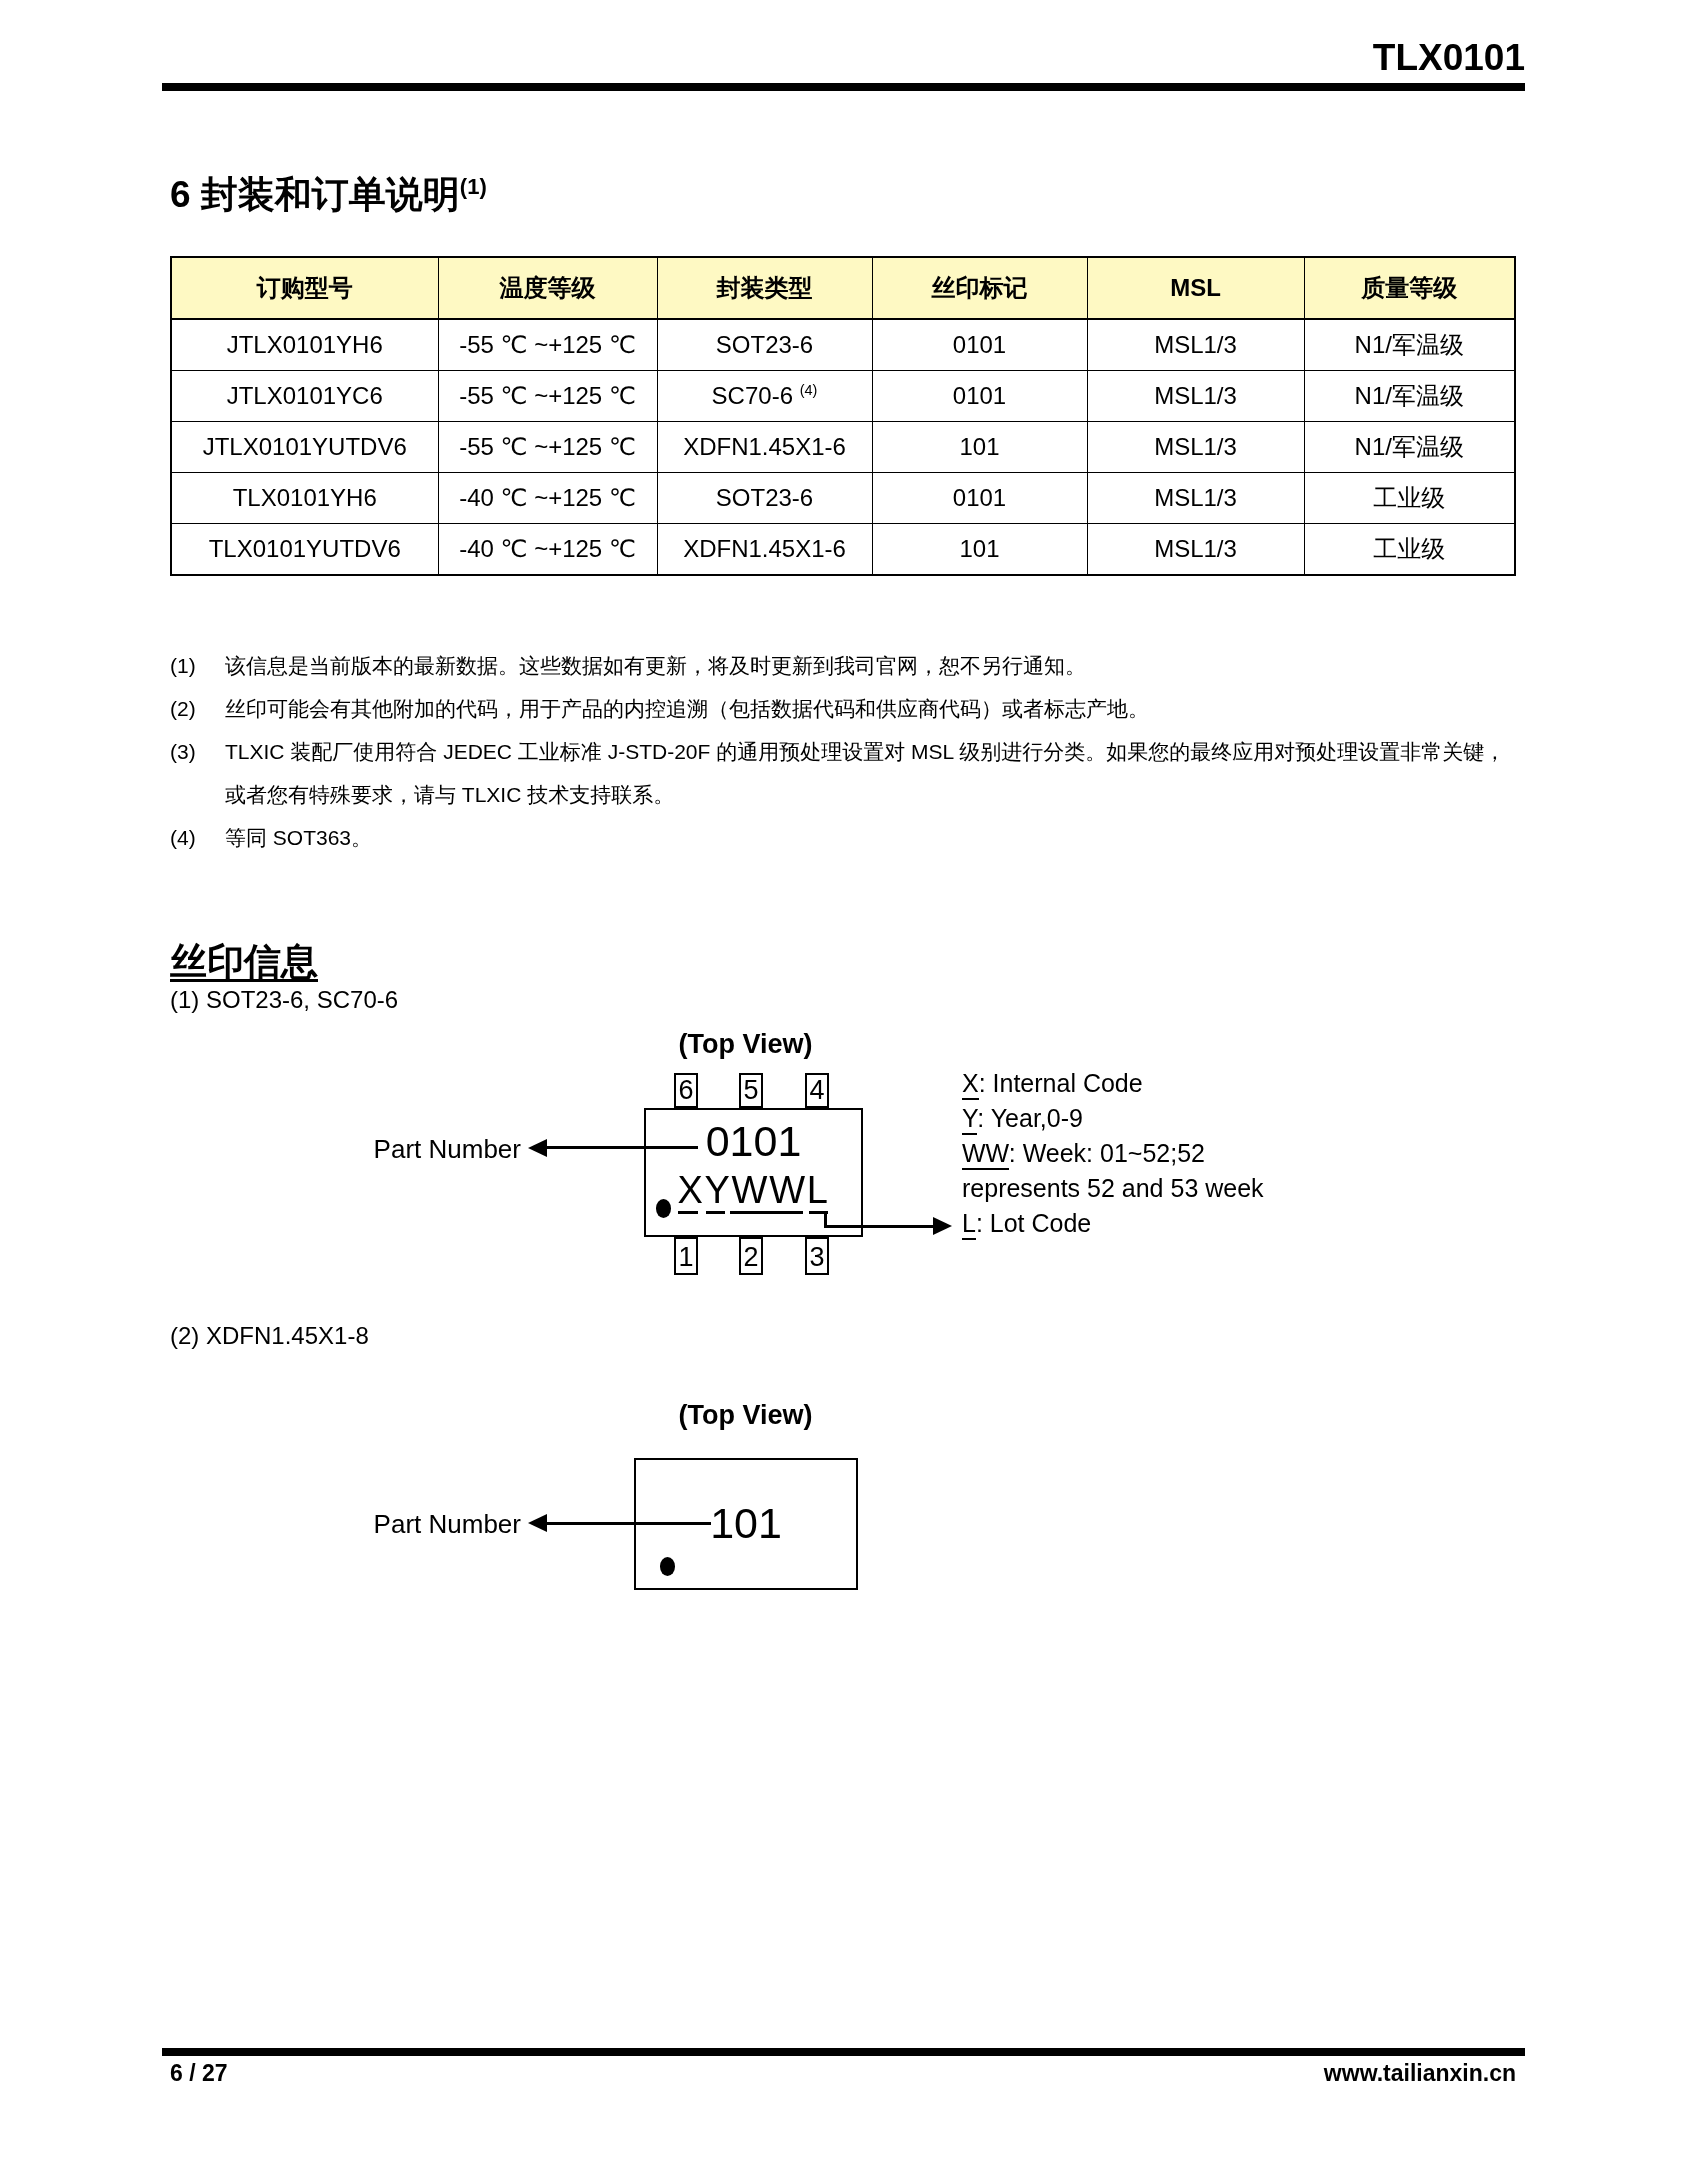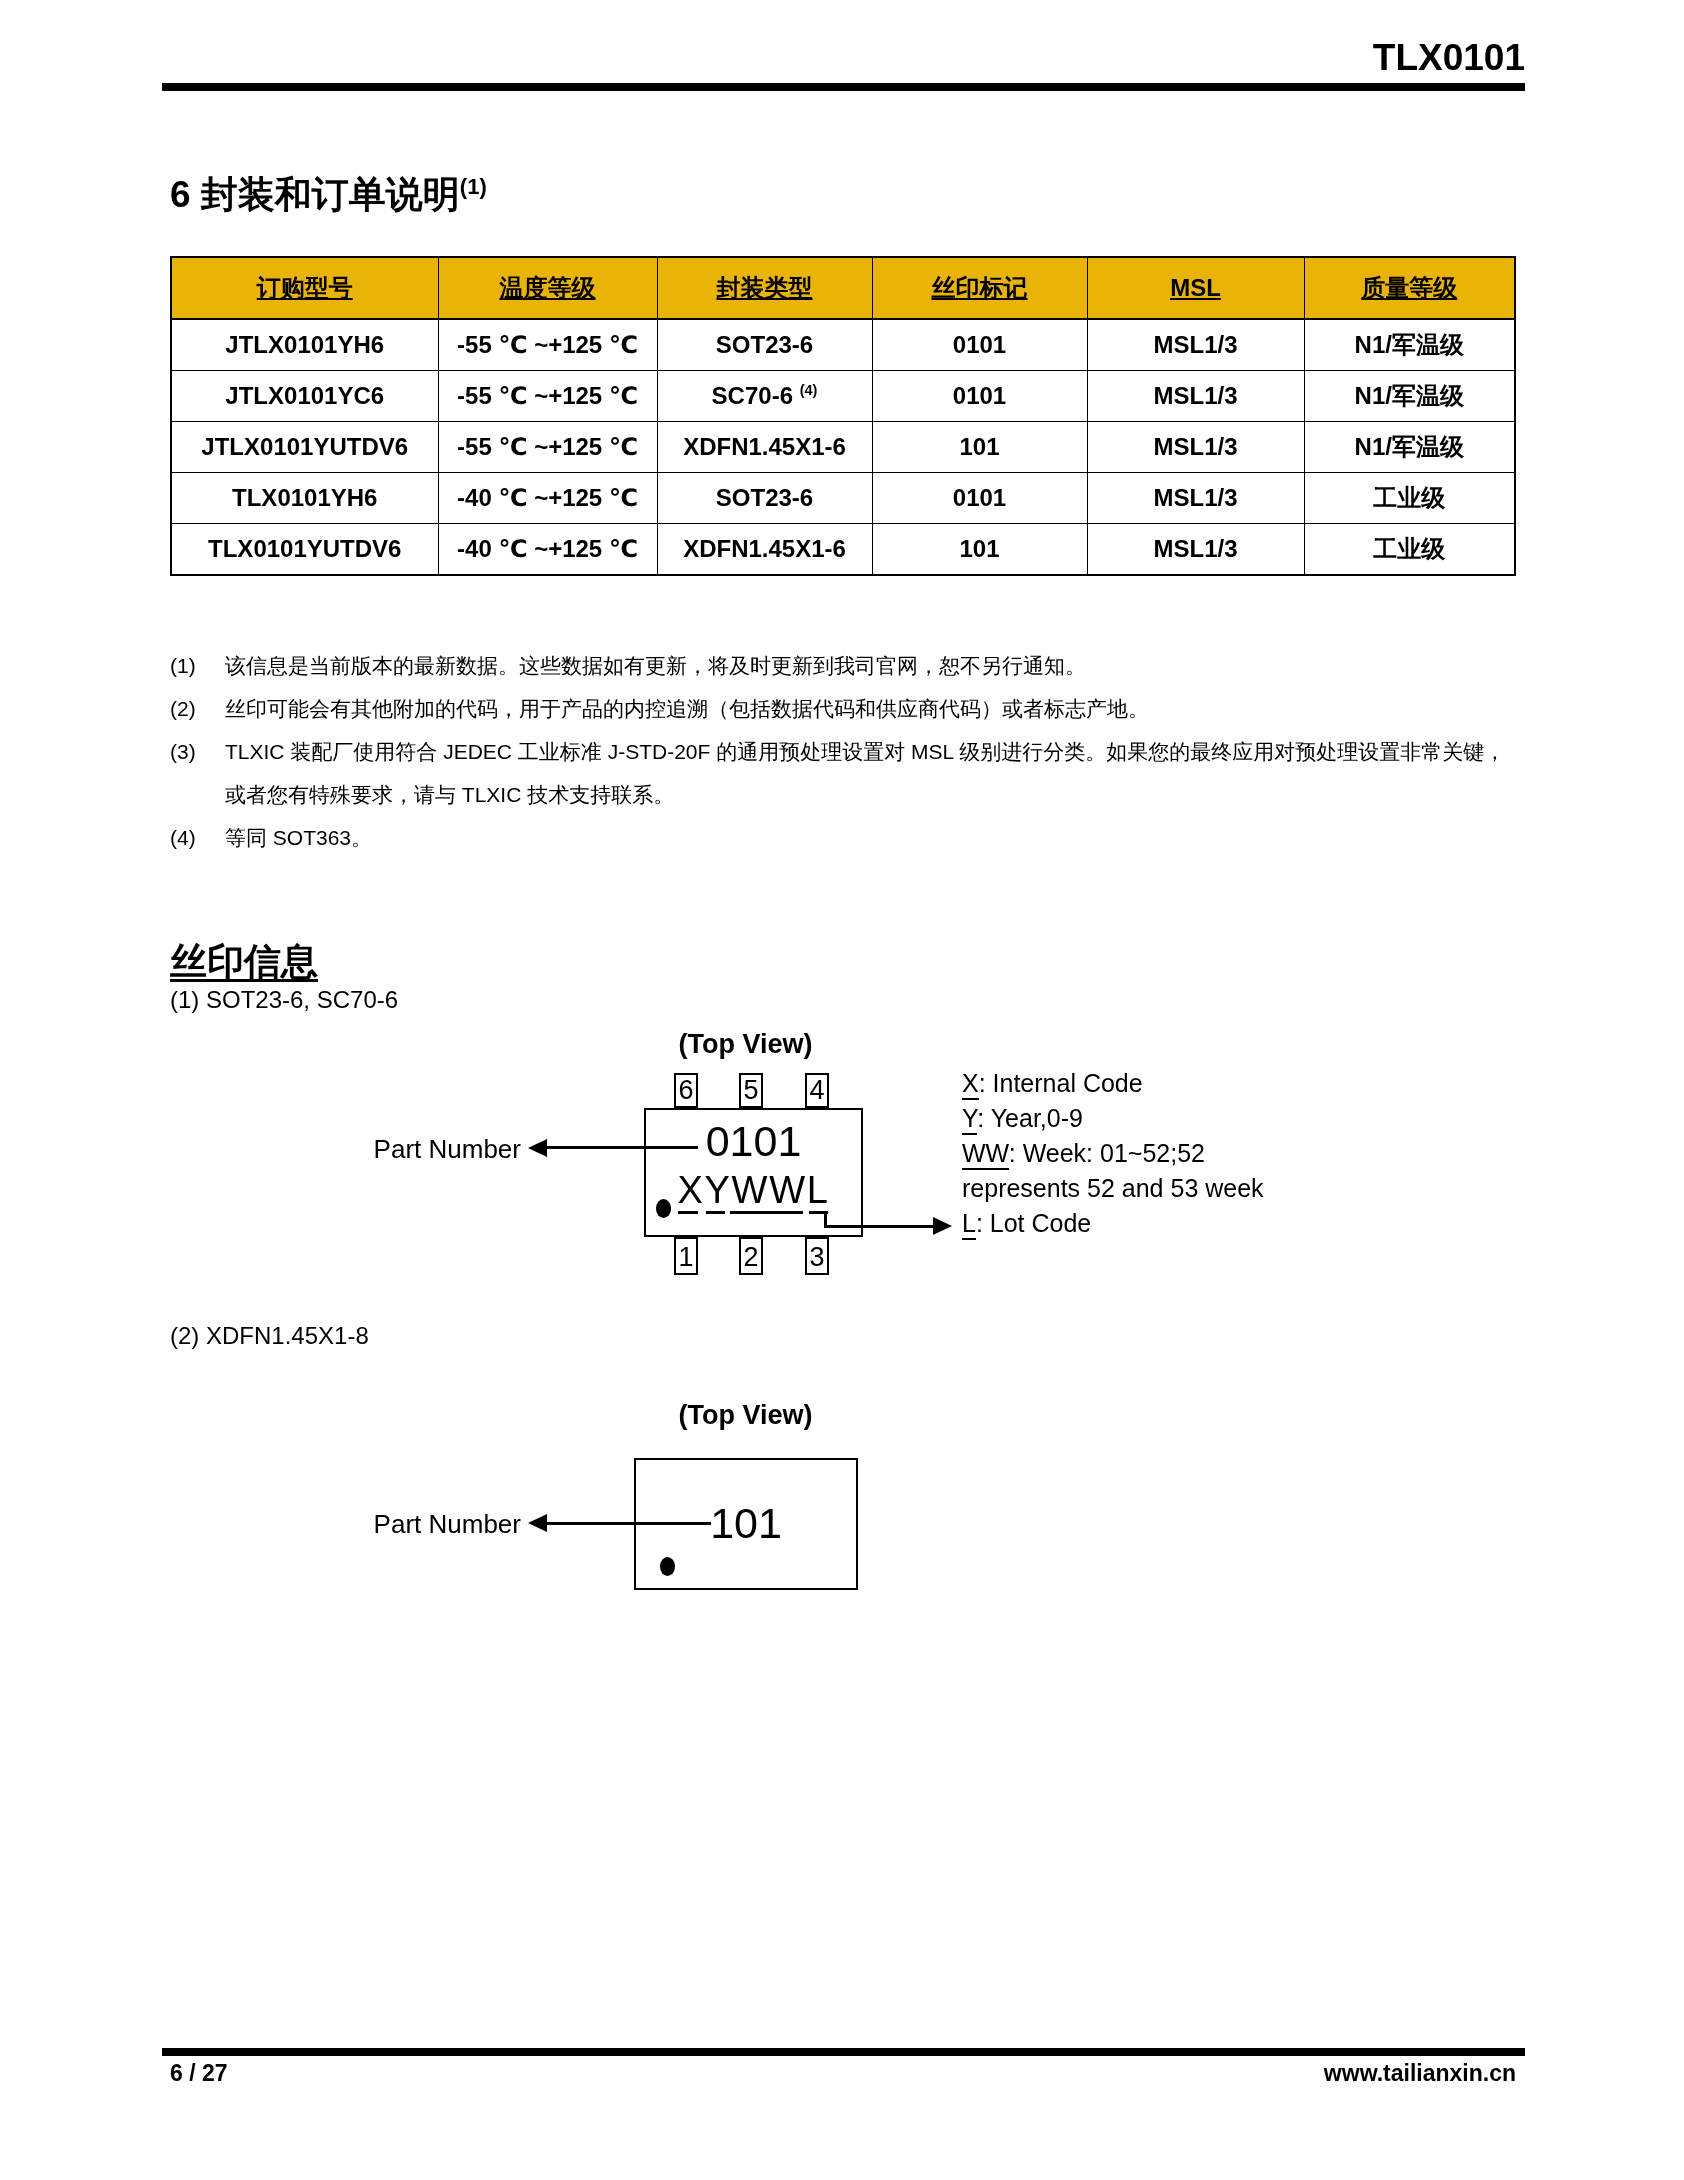--- a/index.html
+++ b/index.html
@@ -15,22 +15,22 @@
   .doc-title{top:37px;right:160px;font-size:37px;font-weight:bold;letter-spacing:0px;}
   .rule{left:162px;right:160px;height:7.7px;background:#000;}
   .rule.top{top:83px;}
   .rule.bottom{top:2048px;}
   
   .section-title{left:170px;top:170px;font-size:37px;font-weight:bold;}
   .section-title sup{font-size:22px;vertical-align:super;}
   
   table.order{position:absolute;left:170px;top:256px;border-collapse:collapse;table-layout:fixed;border:2.6px solid #000;}
   table.order th,table.order td{border:1.7px solid #000;text-align:center;vertical-align:middle;font-size:24px;padding:0;}
-  table.order th{background:#eab308;height:60px;font-weight:bold;border-bottom:2.6px solid #000;text-decoration:underline;}
-  table.order td{height:50px;font-weight:bold;}
+  table.order th{background:#fef9c3;height:60px;font-weight:bold;border-bottom:2.6px solid #000;}
+  table.order td{height:50px;font-weight:normal;}
   table.order sup{font-size:14.5px;}
   
   .notes{left:170px;top:644px;width:1356px;font-size:21px;line-height:43px;}
   .note-row{display:flex;align-items:flex-start;}
   .note-num{width:55px;flex:none;}
   .note-text{flex:1;}
   
   .marking-title{left:170px;top:937px;font-size:37px;font-weight:bold;text-decoration:underline;text-decoration-thickness:2.6px;text-underline-offset:5.1px;}
   .marking-sub{left:170px;font-size:24px;}
   .sub1{top:986px;}

